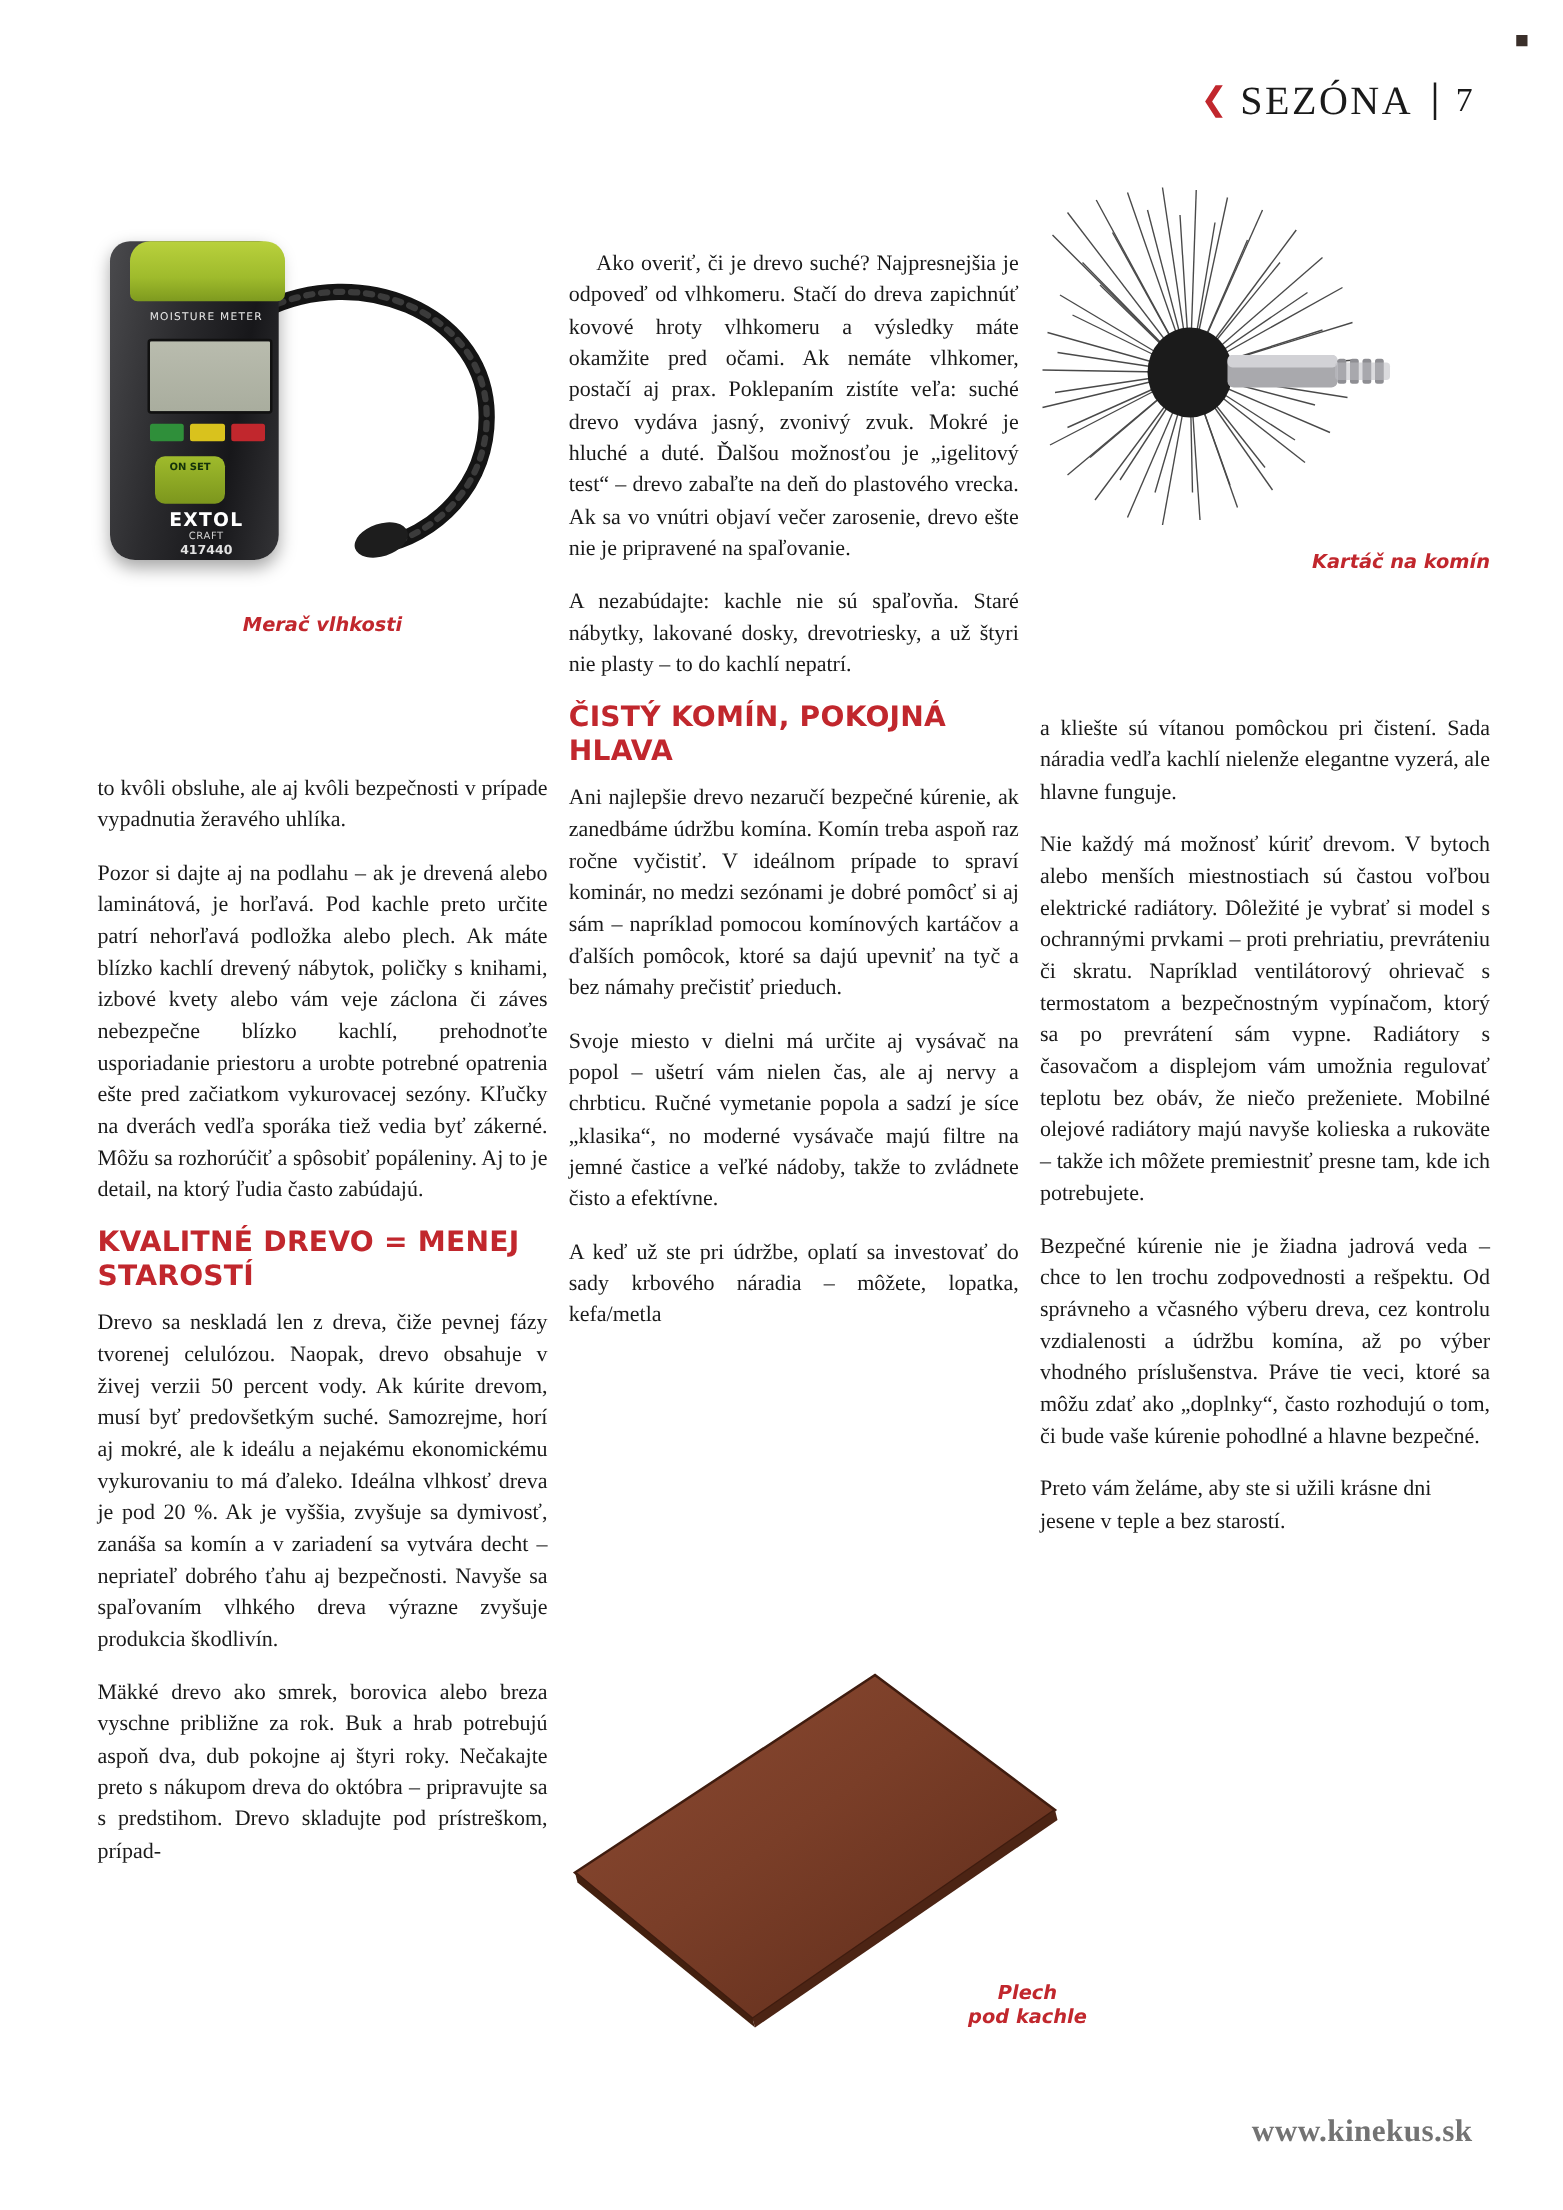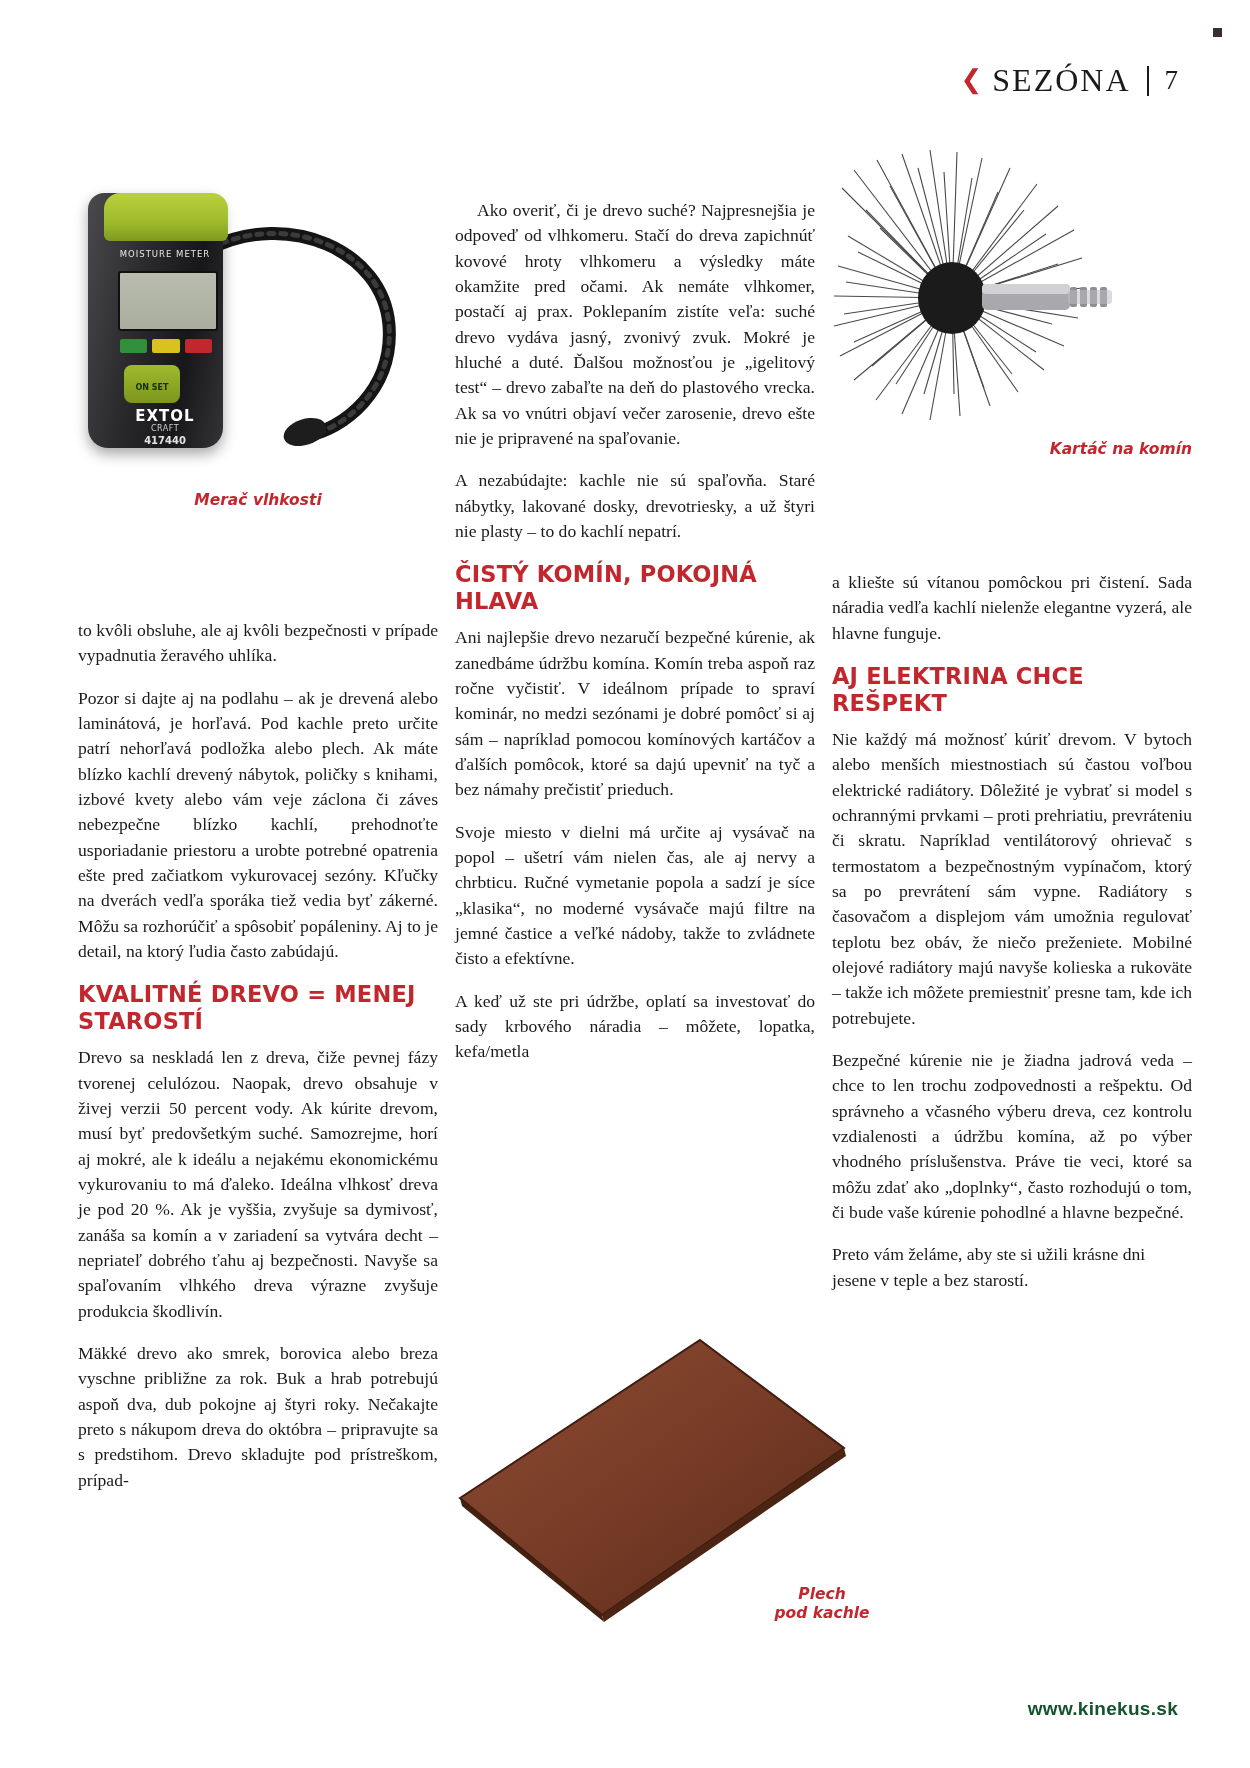--- a/index.html
+++ b/index.html
@@ -165,21 +165,21 @@
     width: 56px;
     height: 38px;
     border-radius: 8px;
     background: linear-gradient(180deg, #9fbb2c, #7c961d);
     color: #14320a;
     font-family: "DejaVu Sans", sans-serif;
     font-size: 8px;
     font-weight: bold;
     text-align: center;
     line-height: 1.15;
-    padding-top: 18px;
+    padding-top: 4px;
     box-sizing: border-box;
   }
   .meter-brand {
     position: absolute;
     left: 18px;
     top: 214px;
     width: 118px;
     text-align: center;
     color: #ffffff;
     font-family: "DejaVu Sans", sans-serif;
@@ -261,24 +261,24 @@
     left: 285px;
     top: 255px;
     width: 170px;
   }
 
   
   .footer {
     position: absolute;
     right: 72px;
     bottom: 48px;
-    font-family: Liberation Sans, sans-serif;
-    font-weight: bold;
-    font-size: 19px;
-    color: #14532d;
+    font-family: Liberation Serif, serif;
+    font-weight: bold;
+    font-size: 25px;
+    color: #737373;
     letter-spacing: .3px;
   }
 </style>
 </head>
 <body>
 
 <div class="page">
 
   <div class="corner-mark"></div>
 
@@ -416,21 +416,20 @@
     <p class="body indent">Ako overiť, či je drevo suché? Najpresnejšia je odpoveď od vlhkomeru. Stačí do dreva zapichnúť kovové hroty vlhkomeru a výsledky máte okamžite pred očami. Ak nemáte vlhkomer, postačí aj prax. Poklepaním zistíte veľa: suché drevo vydáva jasný, zvonivý zvuk. Mokré je hluché a duté. Ďalšou možnosťou je „igelitový test“ – drevo zabaľte na deň do plastového vrecka. Ak sa vo vnútri objaví večer zarosenie, drevo ešte nie je pripravené na spaľovanie.</p>
     <p class="body">A nezabúdajte: kachle nie sú spaľovňa. Staré nábytky, lakované dosky, drevotriesky, a už štyri nie plasty – to do kachlí nepatrí.</p>
     <h2 class="section">ČISTÝ KOMÍN, POKOJNÁ HLAVA</h2>
     <p class="body">Ani najlepšie drevo nezaručí bezpečné kúrenie, ak zanedbáme údržbu komína. Komín treba aspoň raz ročne vyčistiť. V ideálnom prípade to spraví kominár, no medzi sezónami je dobré pomôcť si aj sám – napríklad pomocou komínových kartáčov a ďalších pomôcok, ktoré sa dajú upevniť na tyč a bez námahy prečistiť prieduch.</p>
     <p class="body">Svoje miesto v dielni má určite aj vysávač na popol – ušetrí vám nielen čas, ale aj nervy a chrbticu. Ručné vymetanie popola a sadzí je síce „klasika“, no moderné vysávače majú filtre na jemné častice a veľké nádoby, takže to zvládnete čisto a efektívne.</p>
     <p class="body last">A keď už ste pri údržbe, oplatí sa investovať do sady krbového náradia – môžete, lopatka, kefa/metla</p>
   </div>
 
   <div class="col col-3" style="top:570px;">
     <p class="body">a kliešte sú vítanou pomôckou pri čistení. Sada náradia vedľa kachlí nielenže elegantne vyzerá, ale hlavne funguje.</p>
-    <h2 class="section">AJ ELEKTRINA CHCE REŠPEKT</h2>
     <p class="body">Nie každý má možnosť kúriť drevom. V bytoch alebo menších miestnostiach sú častou voľbou elektrické radiátory. Dôležité je vybrať si model s ochrannými prvkami – proti prehriatiu, prevráteniu či skratu. Napríklad ventilátorový ohrievač s termostatom a bezpečnostným vypínačom, ktorý sa po prevrátení sám vypne. Radiátory s časovačom a displejom vám umožnia regulovať teplotu bez obáv, že niečo preženiete. Mobilné olejové radiátory majú navyše kolieska a rukoväte – takže ich môžete premiestniť presne tam, kde ich potrebujete.</p>
     <p class="body">Bezpečné kúrenie nie je žiadna jadrová veda – chce to len trochu zodpovednosti a rešpektu. Od správneho a včasného výberu dreva, cez kontrolu vzdialenosti a údržbu komína, až po výber vhodného príslušenstva. Práve tie veci, ktoré sa môžu zdať ako „doplnky“, často rozhodujú o tom, či bude vaše kúrenie pohodlné a hlavne bezpečné.</p>
     <p class="body center last">Preto vám želáme, aby ste si užili krásne dni jesene v teple a bez starostí.</p>
   </div>
 
   <div class="footer">www.kinekus.sk</div>
 
 </div>
 
 </body></html>

